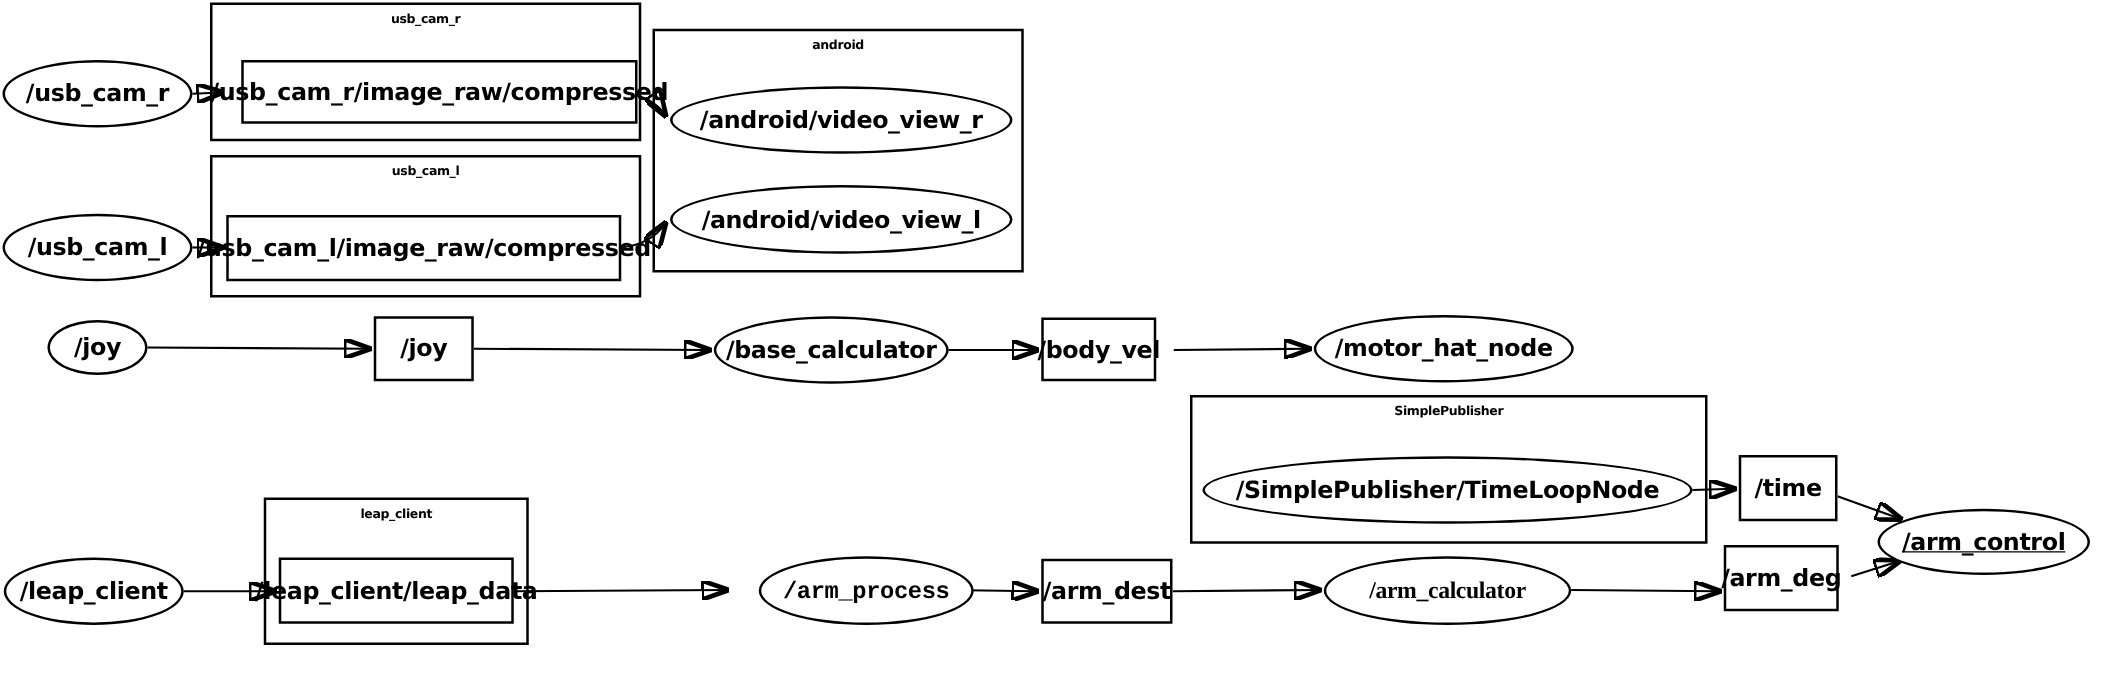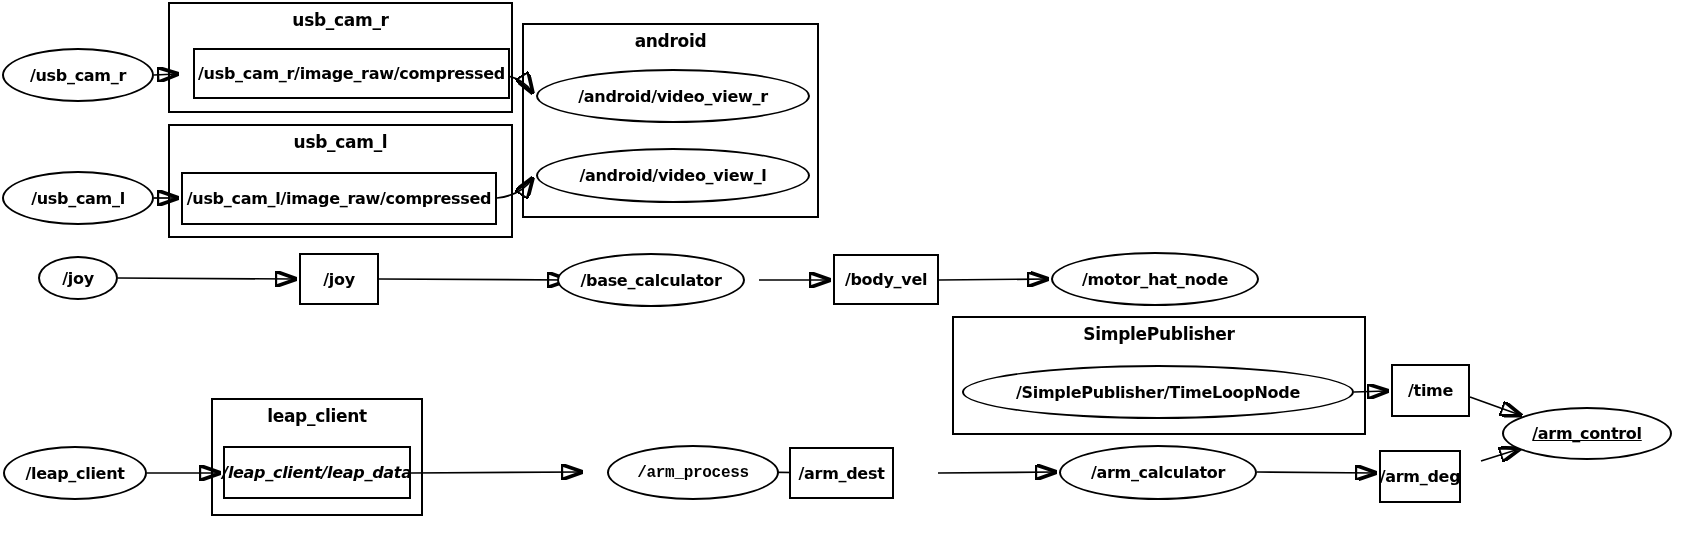--- a/index.html
+++ b/index.html
@@ -29,35 +29,35 @@
   .cluster {
     position: absolute;
     border: 2px solid #000000;
     background: #ffffff;
     box-sizing: border-box;
   }
   .cluster-title {
     width: 100%;
     text-align: center;
     font-weight: bold;
-    font-size: 17px;
+    font-size: 10px;
     letter-spacing: -0.3px;
     color: #000000;
     padding-top: 6px;
   }
   .node {
     position: absolute;
     border: 2px solid #000000;
     background: #ffffff;
     box-sizing: border-box;
     display: flex;
     align-items: center;
     justify-content: center;
     font-weight: bold;
-    font-size: 16px;
+    font-size: 19px;
     letter-spacing: -0.3px;
     color: #000000;
     white-space: nowrap;
   }
   .node.ellipse {
     border-radius: 50%;
   }
 </style>
 </head>
 <body>
@@ -121,50 +121,50 @@
   </div>
   <div class="node ellipse" style="left:536px; top:148px; width:274px; height:55px;">
     <span>/android/video_view_l</span>
   </div>
   <div class="node ellipse" style="left:38px; top:256px; width:80px; height:44px;">
     <span>/joy</span>
   </div>
   <div class="node" style="left:299px; top:253px; width:80px; height:52px;">
     <span>/joy</span>
   </div>
-  <div class="node ellipse" style="left:557px; top:253px; width:188px; height:54px;">
+  <div class="node ellipse" style="left:571px; top:253px; width:188px; height:54px;">
     <span>/base_calculator</span>
   </div>
-  <div class="node" style="left:833px; top:254px; width:106px; height:51px;justify-content:center;">
+  <div class="node" style="left:833px; top:254px; width:92px; height:51px;justify-content:center;">
     <span>/body_vel</span>
   </div>
   <div class="node ellipse" style="left:1051px; top:252px; width:208px; height:54px;">
     <span>/motor_hat_node</span>
   </div>
   <div class="node ellipse" style="left:962px; top:365px; width:392px; height:54px;">
     <span>/SimplePublisher/TimeLoopNode</span>
   </div>
   <div class="node" style="left:1391px; top:364px; width:79px; height:53px;">
     <span>/time</span>
   </div>
   <div class="node ellipse" style="left:1502px; top:407px; width:170px; height:53px;text-decoration:underline;">
     <span>/arm_control</span>
   </div>
   <div class="node ellipse" style="left:3px; top:446px; width:144px; height:54px;justify-content:center;">
     <span>/leap_client</span>
   </div>
-  <div class="node" style="left:223px; top:446px; width:188px; height:53px;font-style:italic;">
+  <div class="node" style="left:223px; top:446px; width:188px; height:53px;">
     <span>/leap_client/leap_data</span>
   </div>
   <div class="node ellipse" style="left:607px; top:445px; width:172px; height:55px;font-family:Liberation Mono, monospace;">
     <span>/arm_process</span>
   </div>
-  <div class="node" style="left:789px; top:447px; width:105px; height:52px;">
+  <div class="node" style="left:833px; top:447px; width:105px; height:52px;">
     <span>/arm_dest</span>
   </div>
-  <div class="node ellipse" style="left:1059px; top:445px; width:198px; height:55px;">
+  <div class="node ellipse" style="left:1059px; top:445px; width:198px; height:55px;font-family:Liberation Serif, serif;">
     <span>/arm_calculator</span>
   </div>
-  <div class="node" style="left:1379px; top:450px; width:82px; height:53px;">
+  <div class="node" style="left:1379px; top:436px; width:92px; height:53px;">
     <span>/arm_deg</span>
   </div>
 
 </div>
 
 </body></html>

